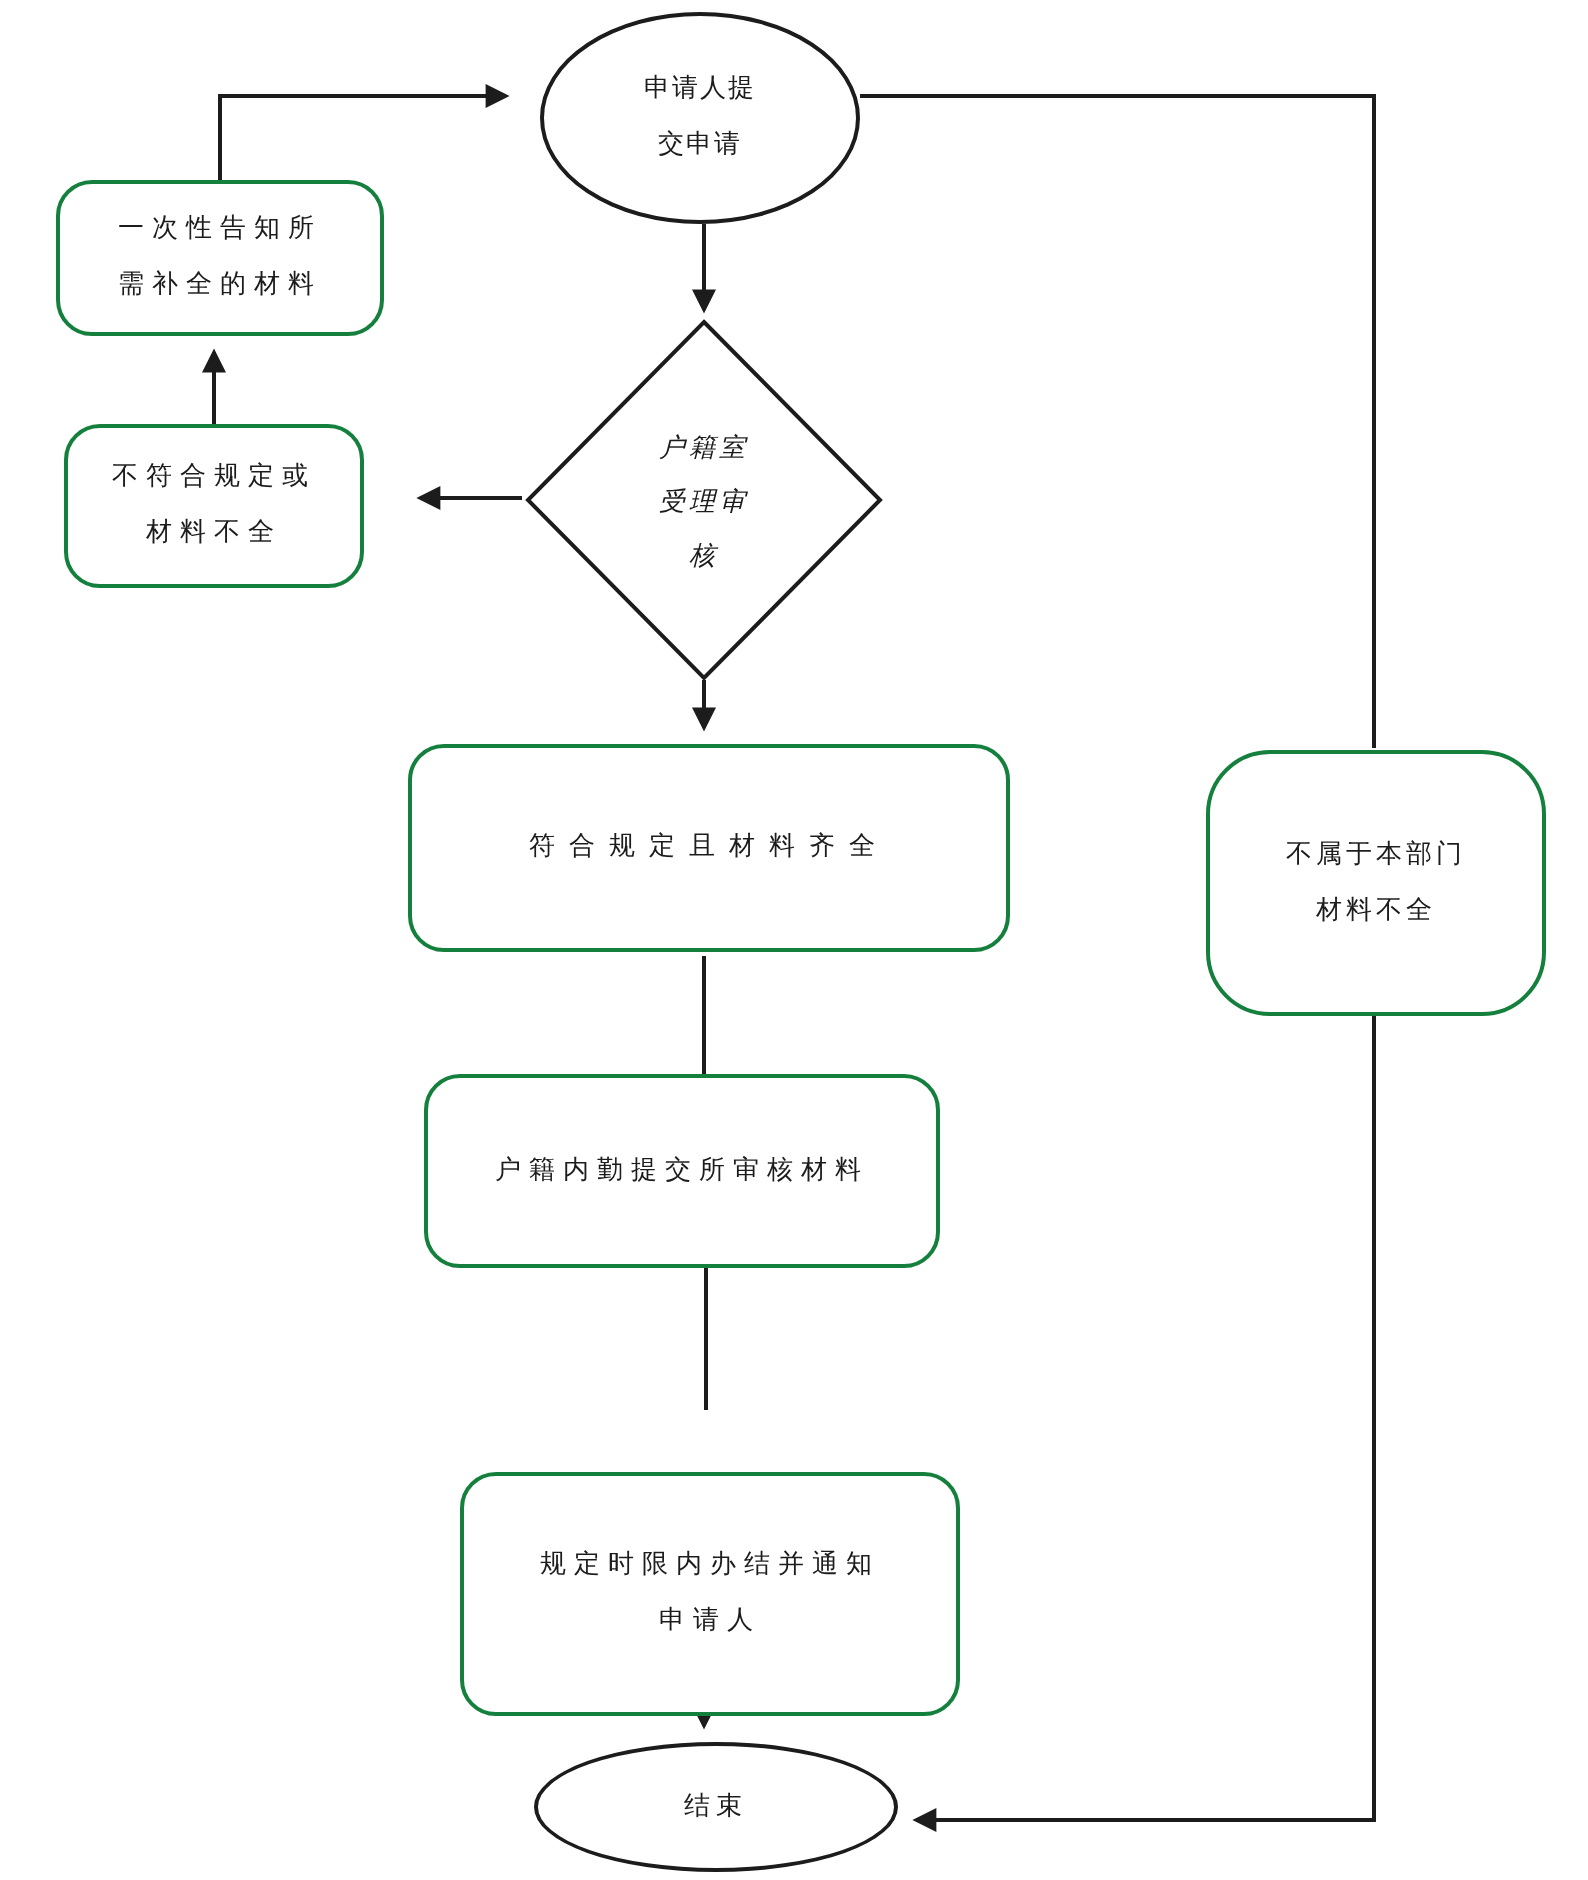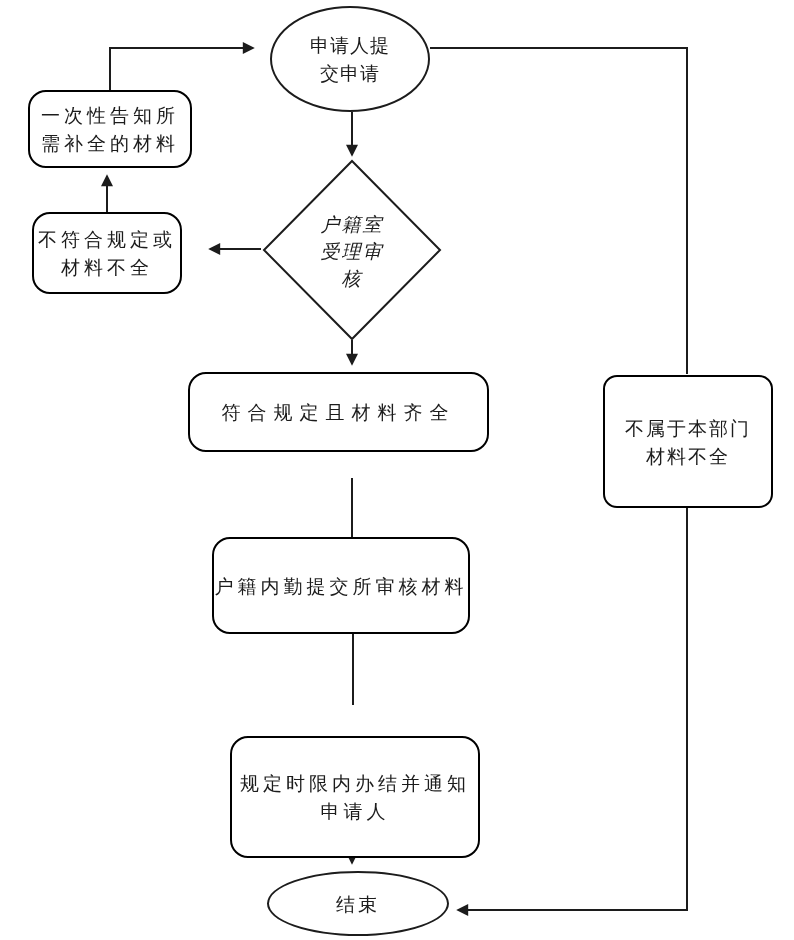--- a/index.html
+++ b/index.html
@@ -28,42 +28,42 @@
     stroke-width: 2;
   }
   .node {
     position: absolute;
     box-sizing: border-box;
     display: flex;
     flex-direction: column;
     align-items: center;
     justify-content: center;
     text-align: center;
-    font-size: 19px;
+    font-size: 13px;
     line-height: 28px;
     background: #ffffff;
   }
   .rbox {
-    border: 2px solid #000000;
+    border: 2px solid #15803d;
     border-radius: 18px;
   }
   .ellipse {
     border: 2px solid #1c1c1c;
     border-radius: 50%;
   }
   .plain { background: transparent; font-style: italic; }
 
   #n-start       { left: 270px; top: 6px;   width: 160px; height: 106px; letter-spacing: 1px; }
   #n-review      { left: 292px; top: 208px; width: 120px; height: 86px;  letter-spacing: 2px; line-height: 27px; }
   #n-notify      { left: 28px;  top: 90px;  width: 164px; height: 78px;  letter-spacing: 4px; }
   #n-reject      { left: 32px;  top: 212px; width: 150px; height: 82px;  letter-spacing: 4px; }
-  #n-compliant   { left: 188px; top: 372px; width: 301px; height: 80px; letter-spacing: 7px; }
+  #n-compliant   { left: 204px; top: 372px; width: 301px; height: 104px; letter-spacing: 7px; }
   #n-submit      { left: 212px; top: 537px; width: 258px; height: 97px;  letter-spacing: 4px; }
   #n-complete    { left: 230px; top: 736px; width: 250px; height: 122px; letter-spacing: 4px; }
-  #n-notaccepted { left: 603px; top: 375px; width: 170px; height: 133px; letter-spacing: 2px; border-radius: 14px; }
+  #n-notaccepted { left: 603px; top: 375px; width: 170px; height: 133px; letter-spacing: 2px; border-radius: 32px; }
   #n-end         { left: 267px; top: 871px; width: 182px; height: 65px;  letter-spacing: 3px; }
 
   .line { display: block; }
 </style>
 </head>
 <body>
 
 <div class="canvas">
 
   <svg class="connectors" viewBox="0 0 794 940" xmlns="http://www.w3.org/2000/svg">

